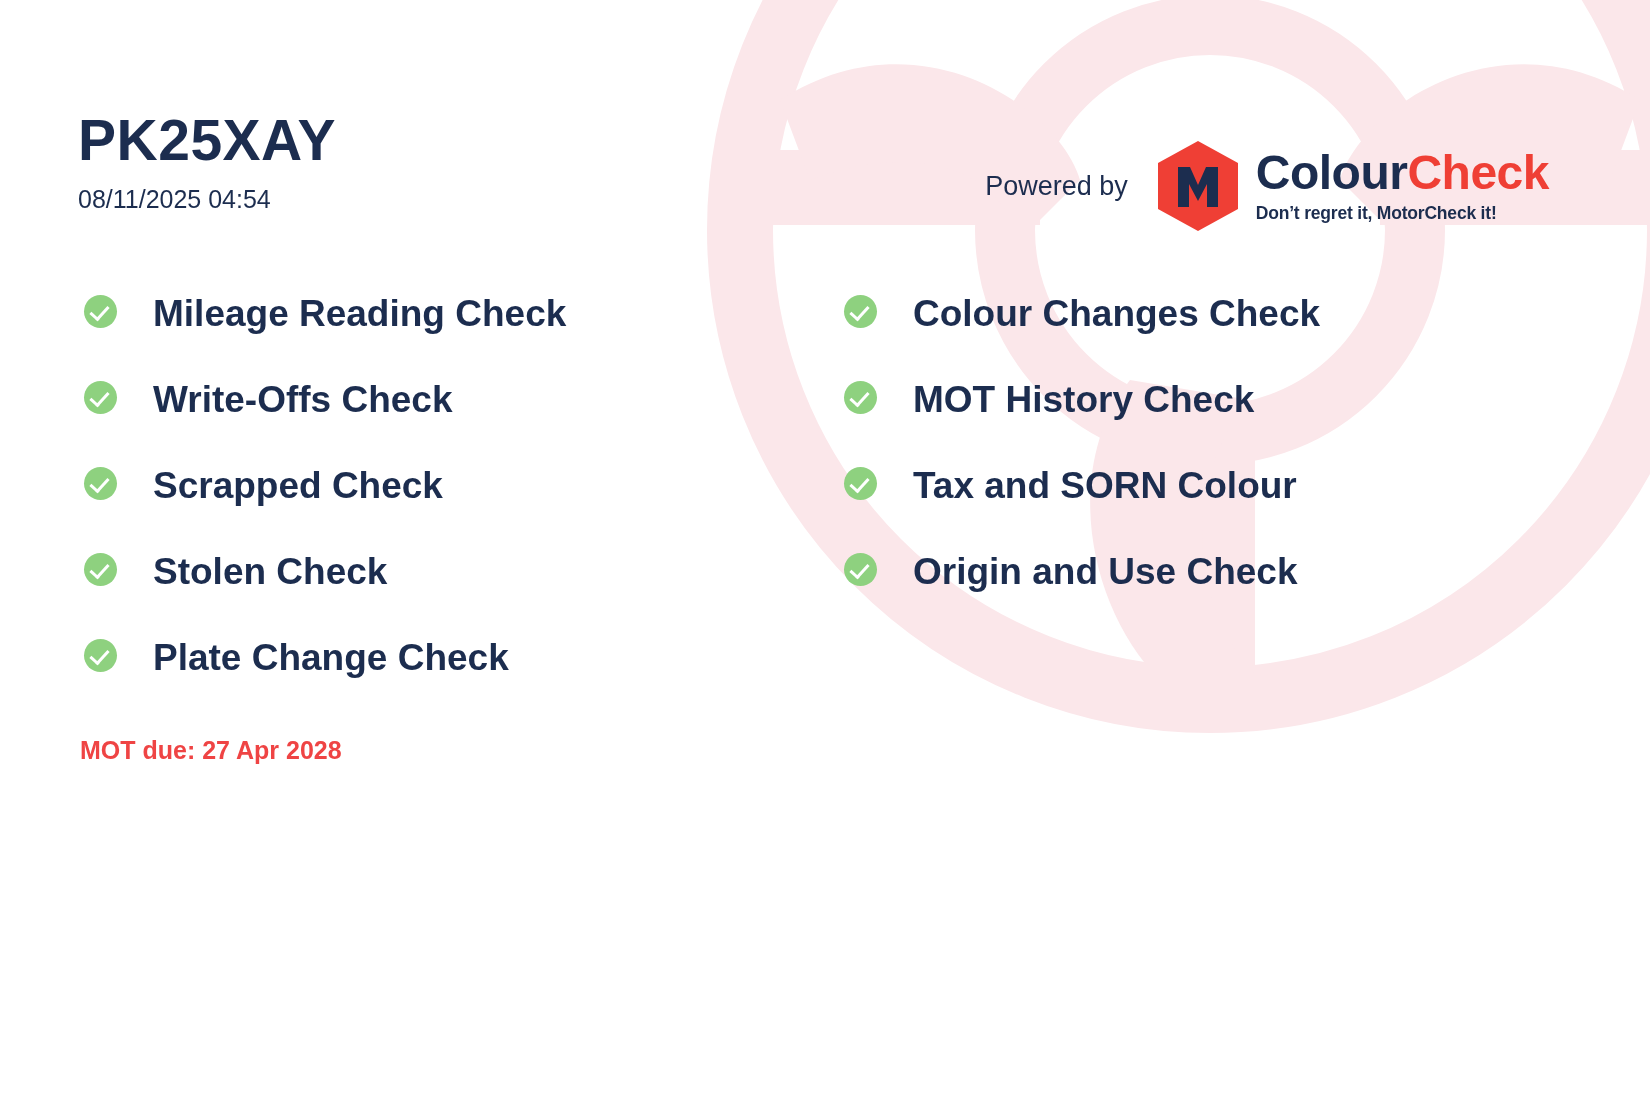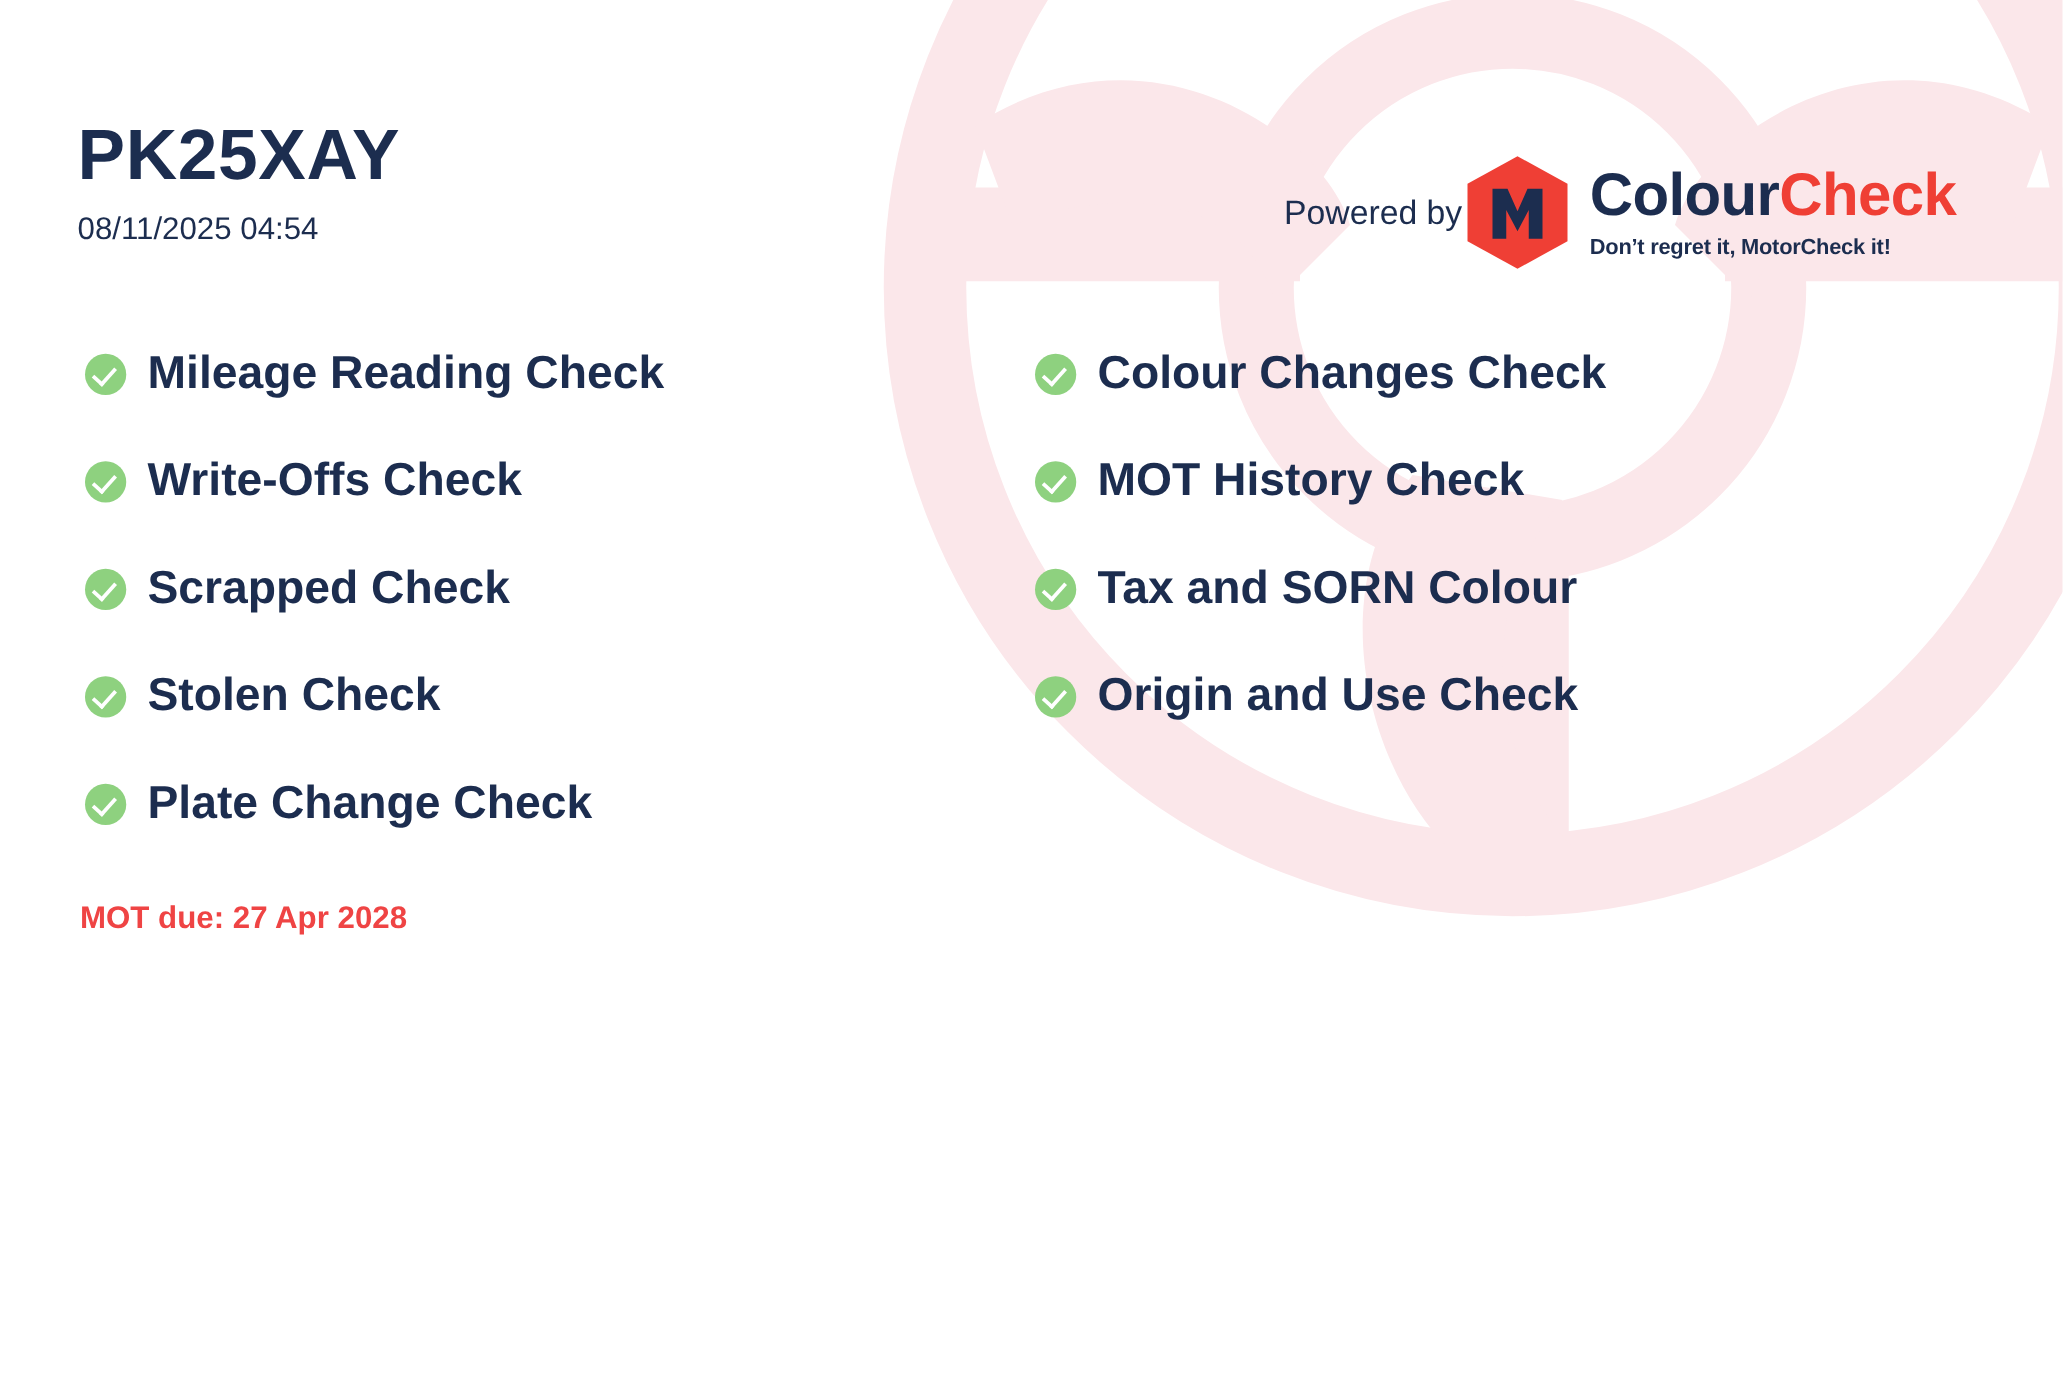--- a/index.html
+++ b/index.html
@@ -28,21 +28,21 @@
   .wheel-svg {
     position: absolute;
     top: -320px;
     right: -110px;
   }
 
   
   .content {
     position: relative;
     z-index: 2;
-    padding: 0;
+    padding: 16px;
   }
 
   .header-row {
     display: flex;
     align-items: flex-start;
     justify-content: space-between;
     padding: 95px 55px 0 62px;
   }
 
   .title-block {
@@ -67,20 +67,21 @@
     font-size: 25px;
     color: #1c2d4f;
     margin-top: 14px;
     font-weight: normal;
   }
 
   
   .brand-row {
     display: flex;
     align-items: center;
+    gap: 26px;
     margin-top: 28px;
     margin-right: 30px;
   }
   .powered-by {
     font-size: 27px;
     color: #1c2d4f;
   }
   .logo-lockup {
     display: flex;
     align-items: center;
@@ -119,22 +120,22 @@
     padding: 62px 0 0 68px;
     column-gap: 0;
   }
   .col {
     display: flex;
     flex-direction: column;
     gap: 49px;
   }
   .check-item {
     display: flex;
-    align-items: flex-end;
-    gap: 17px;
+    align-items: flex-start;
+    gap: 36px;
   }
   .tick {
     width: 33px;
     height: 33px;
     border-radius: 50%;
     background: #8ed17f;
     position: relative;
     flex: 0 0 auto;
   }
   .tick:before {

